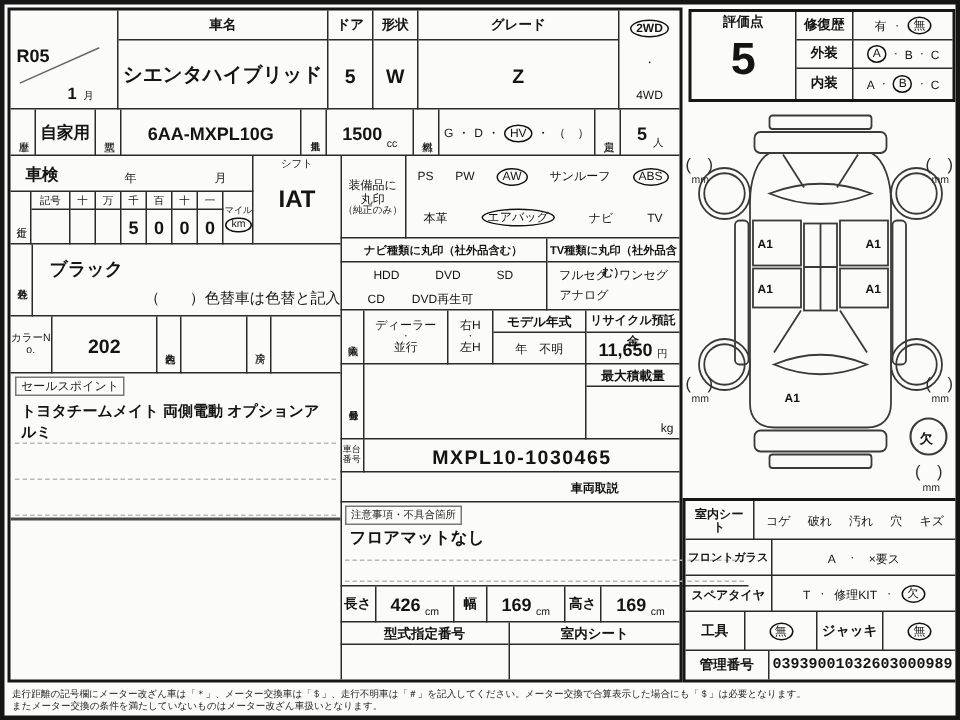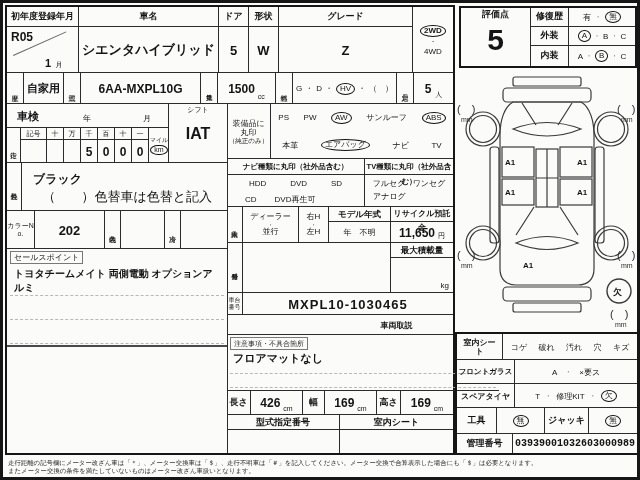--- a/index.html
+++ b/index.html
@@ -24,21 +24,20 @@
 </style>
 </head>
 <body>
 
 <div class="sheet">
 
   <div class="a box" style="left:2px;top:2px;width:450px;height:450px">
 
     <div class="a bB" style="left:0;top:0;width:446px;height:66px">
       <div class="a bR" style="left:0;top:0;width:72px;height:66px">
-        <div class="a bB h b ctr" style="left:0;top:0;width:71px;height:20px">初年度登録年月</div>
         <div class="a b s12" style="left:4px;top:23px">R05</div>
         <div class="a" style="left:6px;top:48px;width:58px;border-top:1px solid #666;transform:rotate(-24deg);transform-origin:left top"></div>
         <div class="a" style="left:38px;top:46px">
           <span class="b s11">1</span>
           <span class="s7">月</span>
         </div>
       </div>
       <div class="a bR" style="left:72px;top:0;width:140px;height:66px">
         <div class="a bB h b ctr" style="left:0;top:0;width:139px;height:20px">車名</div>
         <div class="a ctr b s13" style="left:0;top:20px;width:139px;height:46px">シエンタハイブリッド</div>
@@ -48,21 +47,21 @@
         <div class="a ctr b s13" style="left:0;top:20px;width:29px;height:46px">5</div>
       </div>
       <div class="a bR" style="left:242px;top:0;width:30px;height:66px">
         <div class="a bB h b ctr" style="left:0;top:0;width:29px;height:20px">形状</div>
         <div class="a ctr b s13" style="left:0;top:20px;width:29px;height:46px">W</div>
       </div>
       <div class="a bR" style="left:272px;top:0;width:134px;height:66px">
         <div class="a bB h b ctr" style="left:0;top:0;width:133px;height:20px">グレード</div>
         <div class="a ctr b s13" style="left:0;top:20px;width:133px;height:46px">Z</div>
       </div>
-      <div class="a col" style="left:406px;top:0;width:40px;height:66px;gap:0">
+      <div class="a col" style="left:406px;top:0;width:40px;height:66px;gap:12px">
         <span class="circ s8 b">2WD</span>
         <span class="s7">・</span>
         <span class="s8">4WD</span>
       </div>
     </div>
 
     <div class="a bB" style="left:0;top:66px;width:446px;height:31px">
       <div class="a bR ctr" style="left:0;top:0;width:17px;height:31px">
           <span class="vt s7">車歴</span>
         </div>
@@ -135,21 +134,21 @@
         <span style="font-size:6px">マイル</span>
         <span class="circ" style="font-size:7px">km</span>
       </div>
     </div>
 
     <div class="a bB" style="left:0;top:156px;width:220px;height:48px">
       <div class="a bR ctr" style="left:0;top:0;width:15px;height:48px">
           <span class="vt s7">外装色</span>
         </div>
       <span class="a b s12" style="left:26px;top:8px">ブラック</span>
-      <span class="a" style="right:15px;bottom:4px;font-size:13px">（　　）色替車は色替と記入</span>
+      <span class="a" style="right:0;bottom:4px;font-size:10px">（　　）色替車は色替と記入</span>
     </div>
 
     <div class="a bB" style="left:0;top:204px;width:220px;height:38px">
       <div class="a bR ctr" style="left:0;top:0;width:28px;height:38px">
           <span class="wrap s7">カラーNo.</span>
         </div>
       <div class="a bR ctr b s13" style="left:28px;top:0;width:70px;height:38px">202</div>
       <div class="a bR ctr" style="left:98px;top:0;width:16px;height:38px">
           <span class="vt s7">内装色</span>
         </div>

